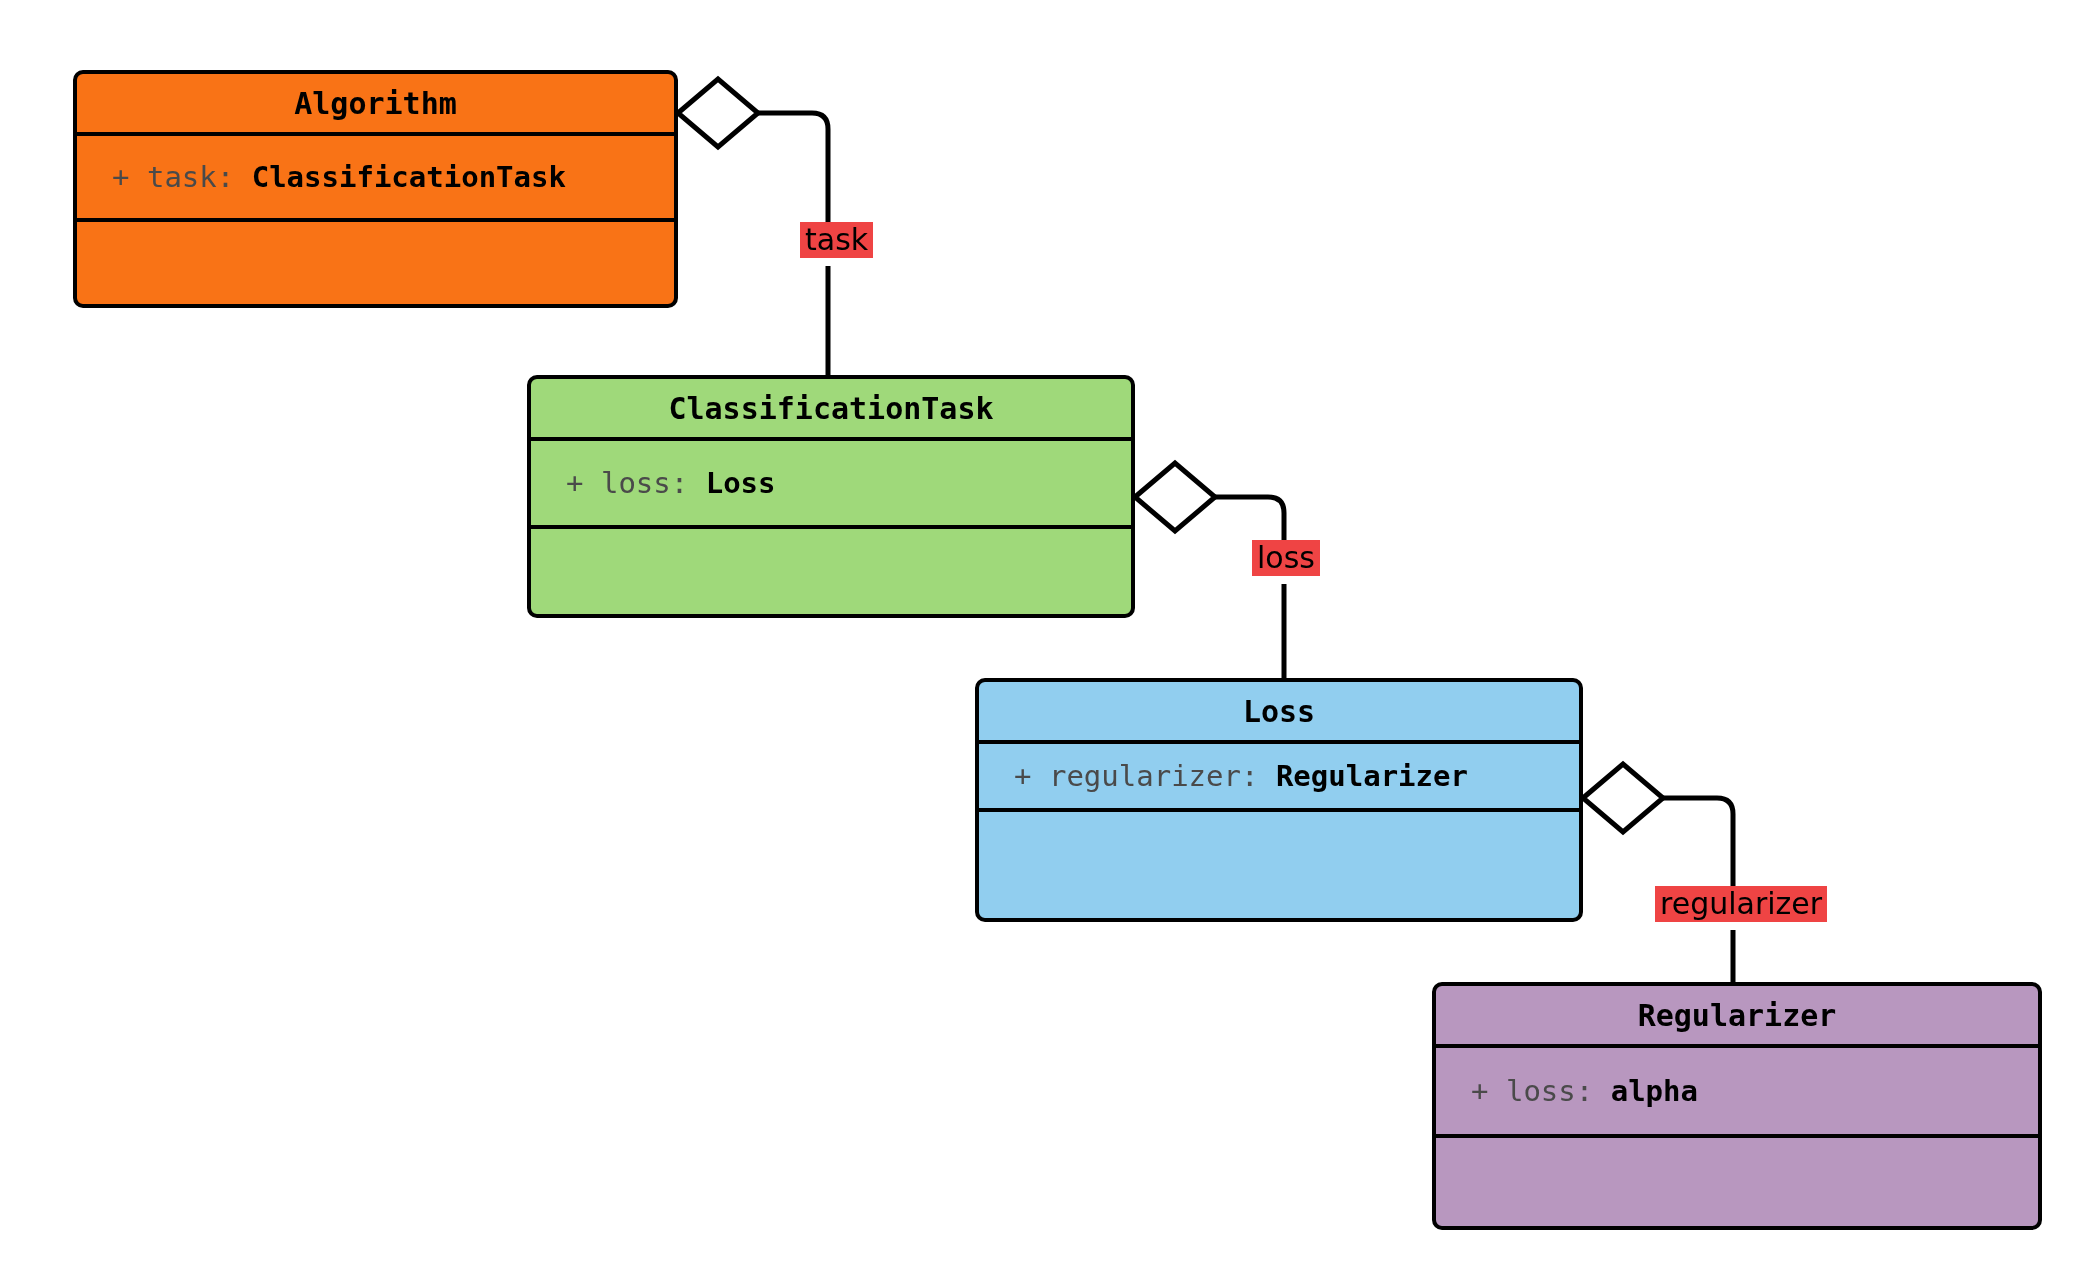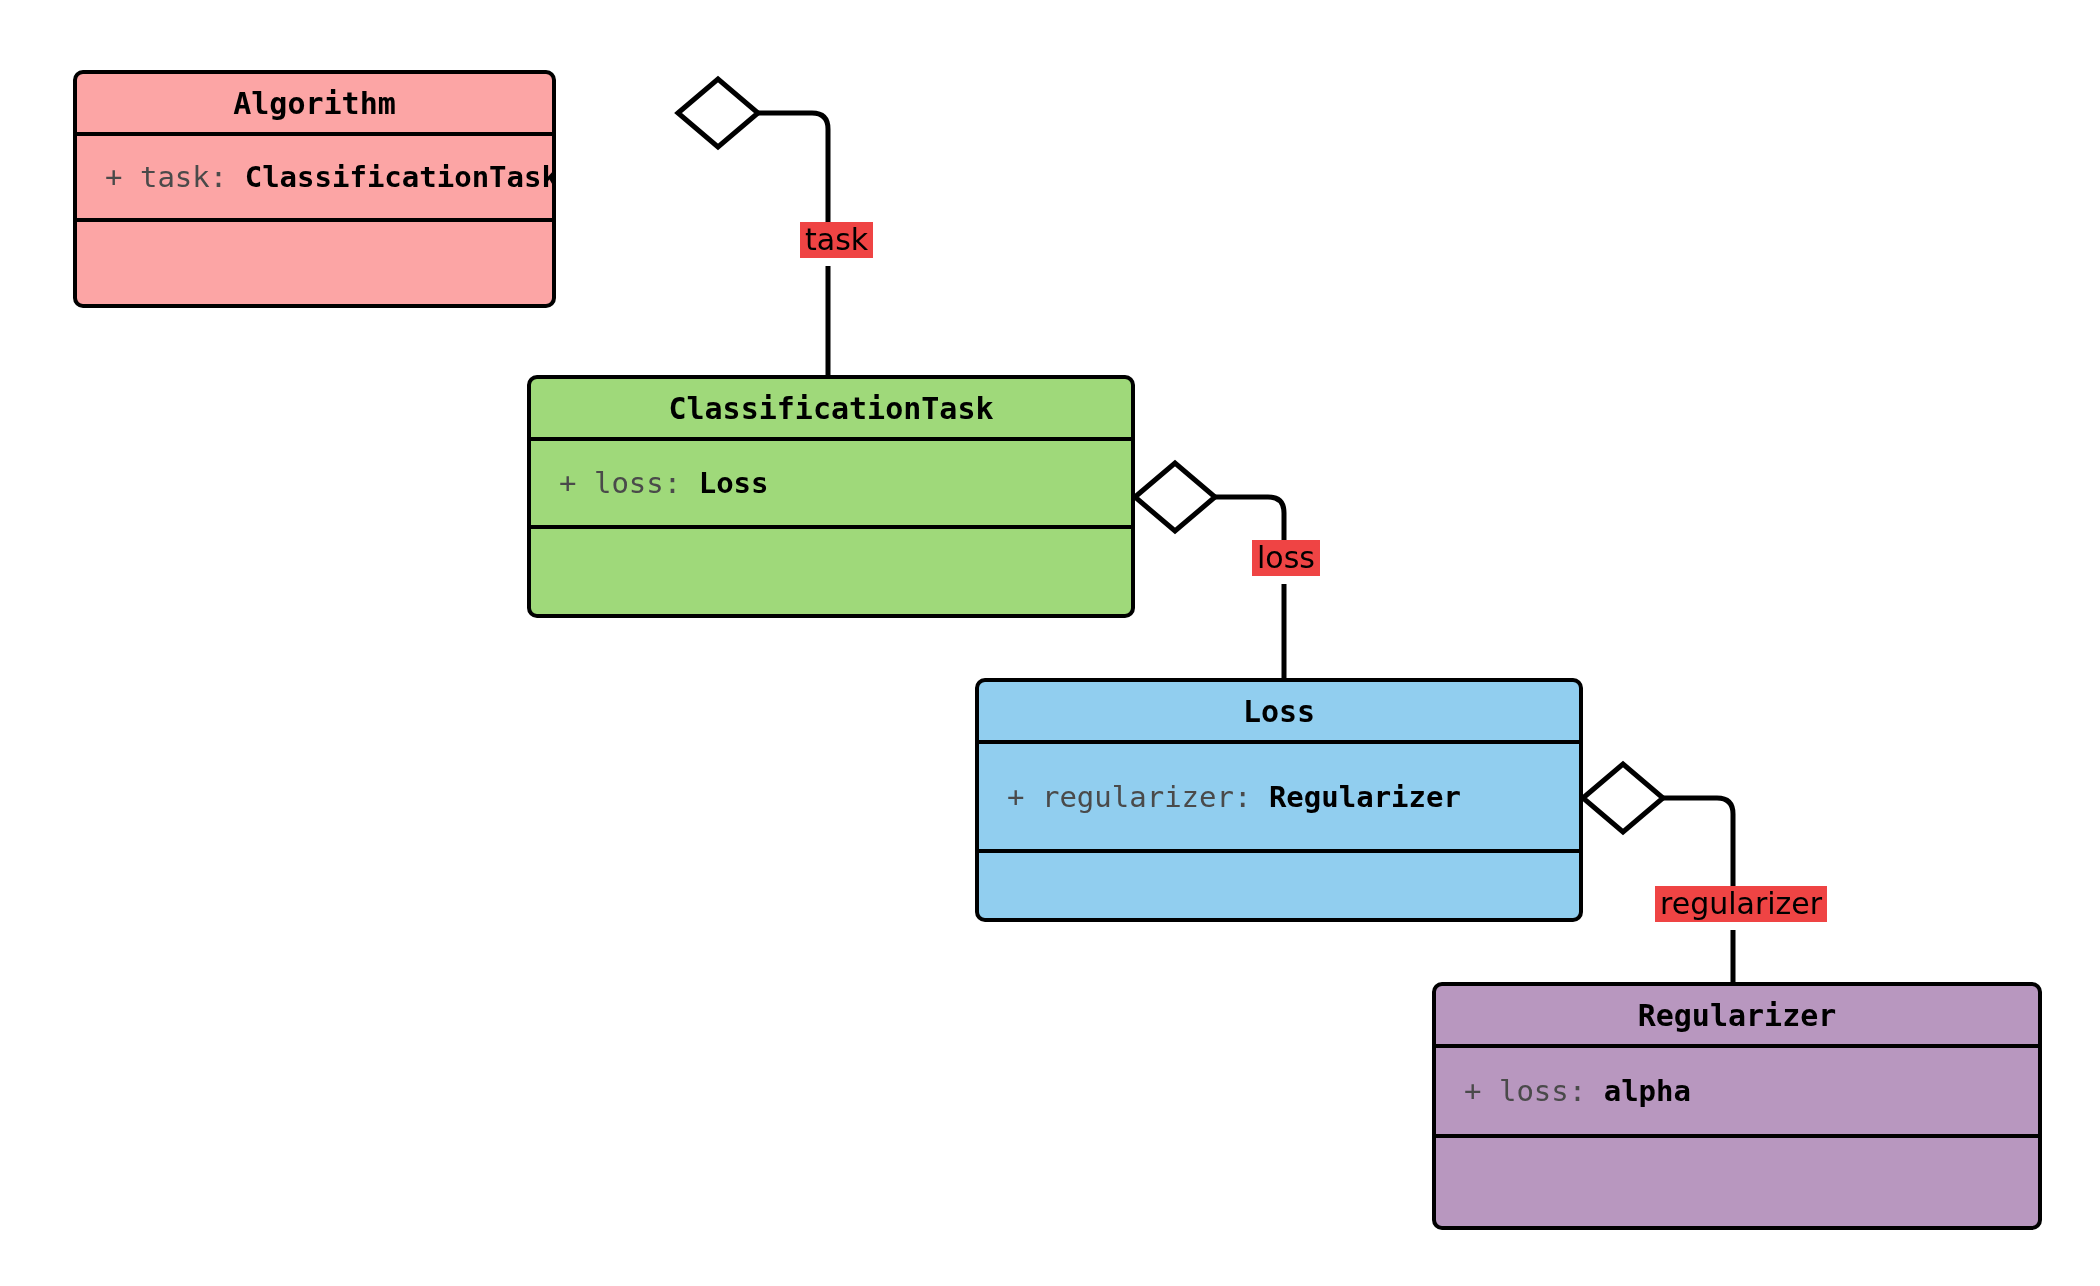--- a/index.html
+++ b/index.html
@@ -47,21 +47,21 @@
     letter-spacing: 0px;
     color: #000000;
     white-space: nowrap;
   }
   .uml-attrs {
     box-sizing: border-box;
     width: 100%;
     display: flex;
     align-items: center;
     border-bottom: 4px solid #000000;
-    padding-left: 28px;
+    padding-left: 35px;
     font-family: "DejaVu Sans Mono", "Liberation Mono", monospace;
     font-size: 29px;
     white-space: nowrap;
   }
   .uml-methods {
     box-sizing: border-box;
     width: 100%;
   }
   .attr-line {
     display: inline-block;
@@ -100,21 +100,21 @@
     <g>
       <path fill="none" stroke="#000000" stroke-width="5" stroke-linecap="butt" d="M 1215 497 L 1268 497 Q 1284 497 1284 513 L 1284 540 M 1284 584 L 1284 678"></path>
       <polygon points="1135,497 1175,463 1215,497 1175,531" fill="#ffffff" stroke="#000000" stroke-width="5" stroke-linejoin="miter"></polygon>
     </g>
     <g>
       <path fill="none" stroke="#000000" stroke-width="5" stroke-linecap="butt" d="M 1663 798 L 1717 798 Q 1733 798 1733 814 L 1733 886 M 1733 930 L 1733 982"></path>
       <polygon points="1583,798 1623,764 1663,798 1623,832" fill="#ffffff" stroke="#000000" stroke-width="5" stroke-linejoin="miter"></polygon>
     </g>
   </svg>
 
-  <div class="uml-class" style="left: 73px; top: 70px; width: 483px; height: 238px; background: #fca5a5;">
+  <div class="uml-class" style="left: 73px; top: 70px; width: 605px; height: 238px; background: #f97316;">
     <div class="uml-header" style="height: 62px;">
       <span>Algorithm</span>
     </div>
     <div class="uml-attrs" style="height: 86px;">
       <span class="attr-line">
         <span class="attr-prefix">+ task: </span><span class="attr-type">ClassificationTask</span>
       </span>
     </div>
     <div class="uml-methods"></div>
   </div>
@@ -128,21 +128,21 @@
         <span class="attr-prefix">+ loss: </span><span class="attr-type">Loss</span>
       </span>
     </div>
     <div class="uml-methods"></div>
   </div>
 
   <div class="uml-class" style="left: 975px; top: 678px; width: 608px; height: 244px; background: rgb(145, 206, 239);">
     <div class="uml-header" style="height: 62px;">
       <span>Loss</span>
     </div>
-    <div class="uml-attrs" style="height: 109px;">
+    <div class="uml-attrs" style="height: 68px;">
       <span class="attr-line">
         <span class="attr-prefix">+ regularizer: </span><span class="attr-type">Regularizer</span>
       </span>
     </div>
     <div class="uml-methods"></div>
   </div>
 
   <div class="uml-class" style="left: 1432px; top: 982px; width: 610px; height: 248px; background: rgb(184, 151, 191);">
     <div class="uml-header" style="height: 62px;">
       <span>Regularizer</span>

